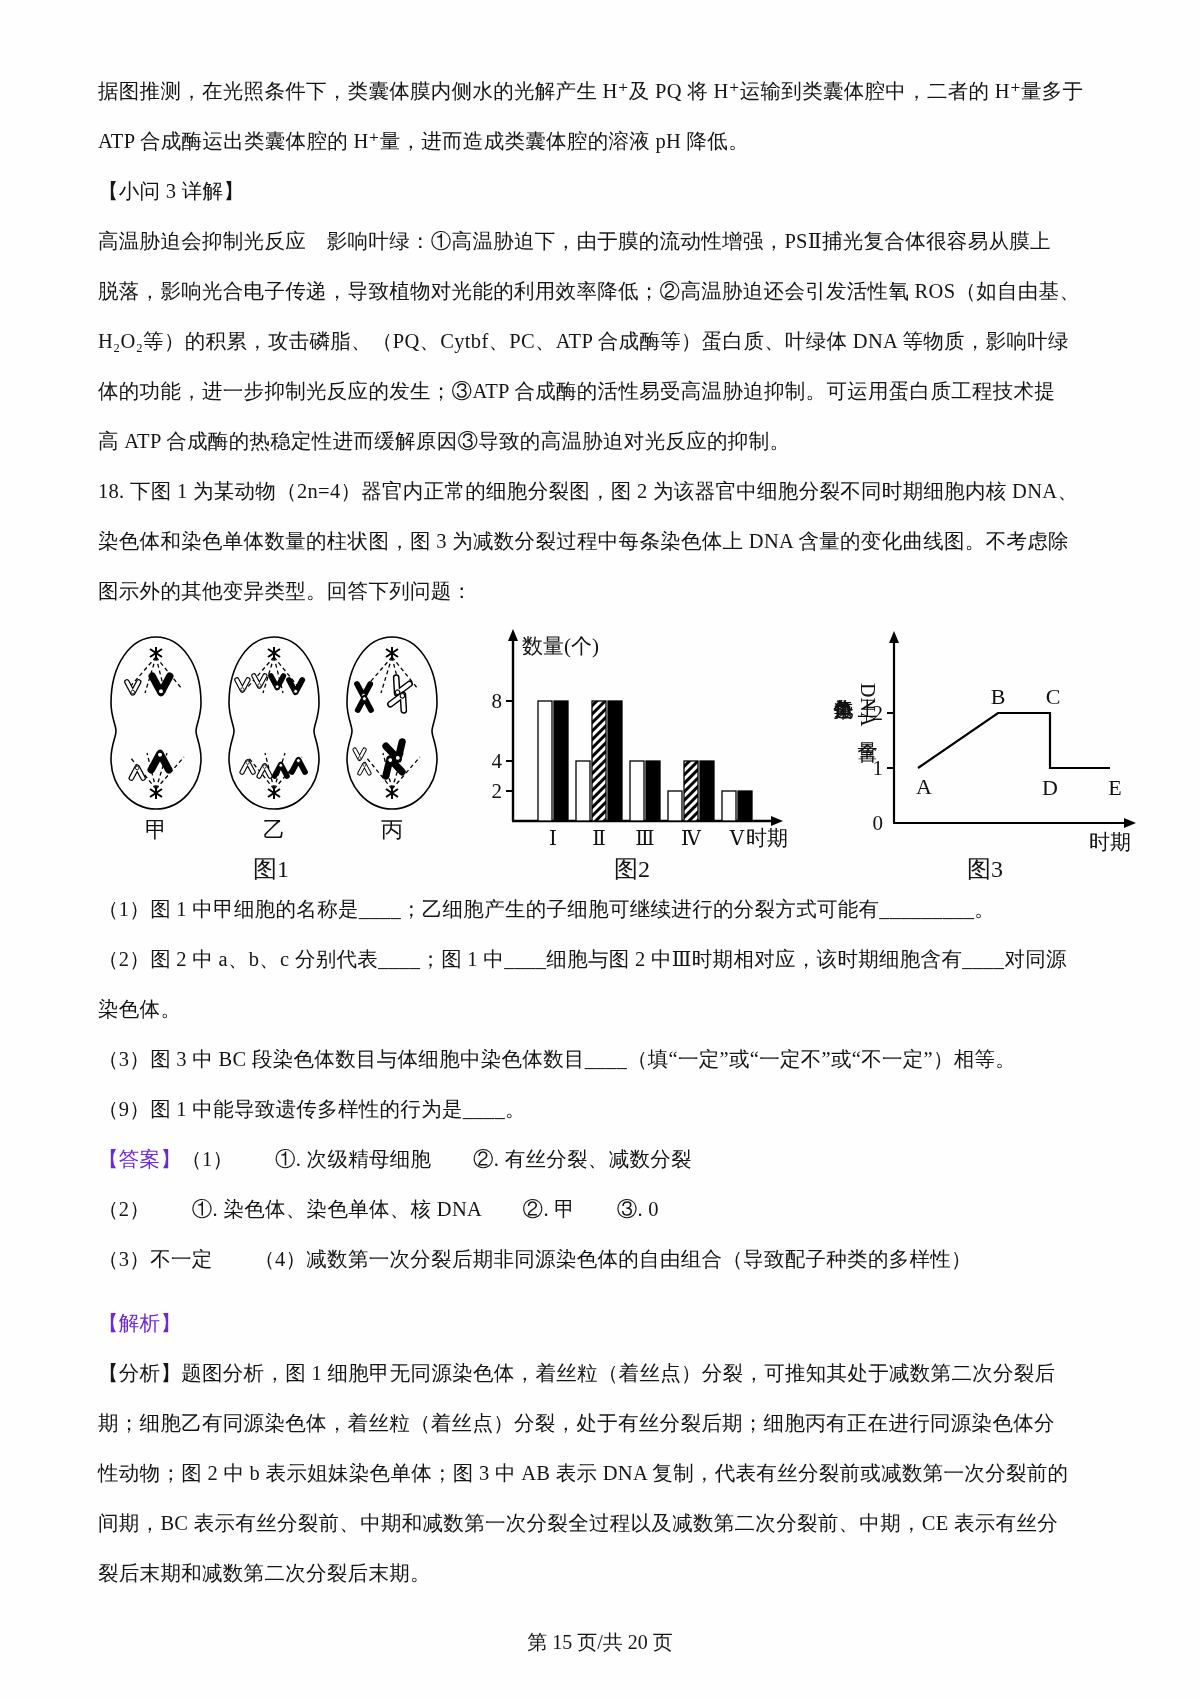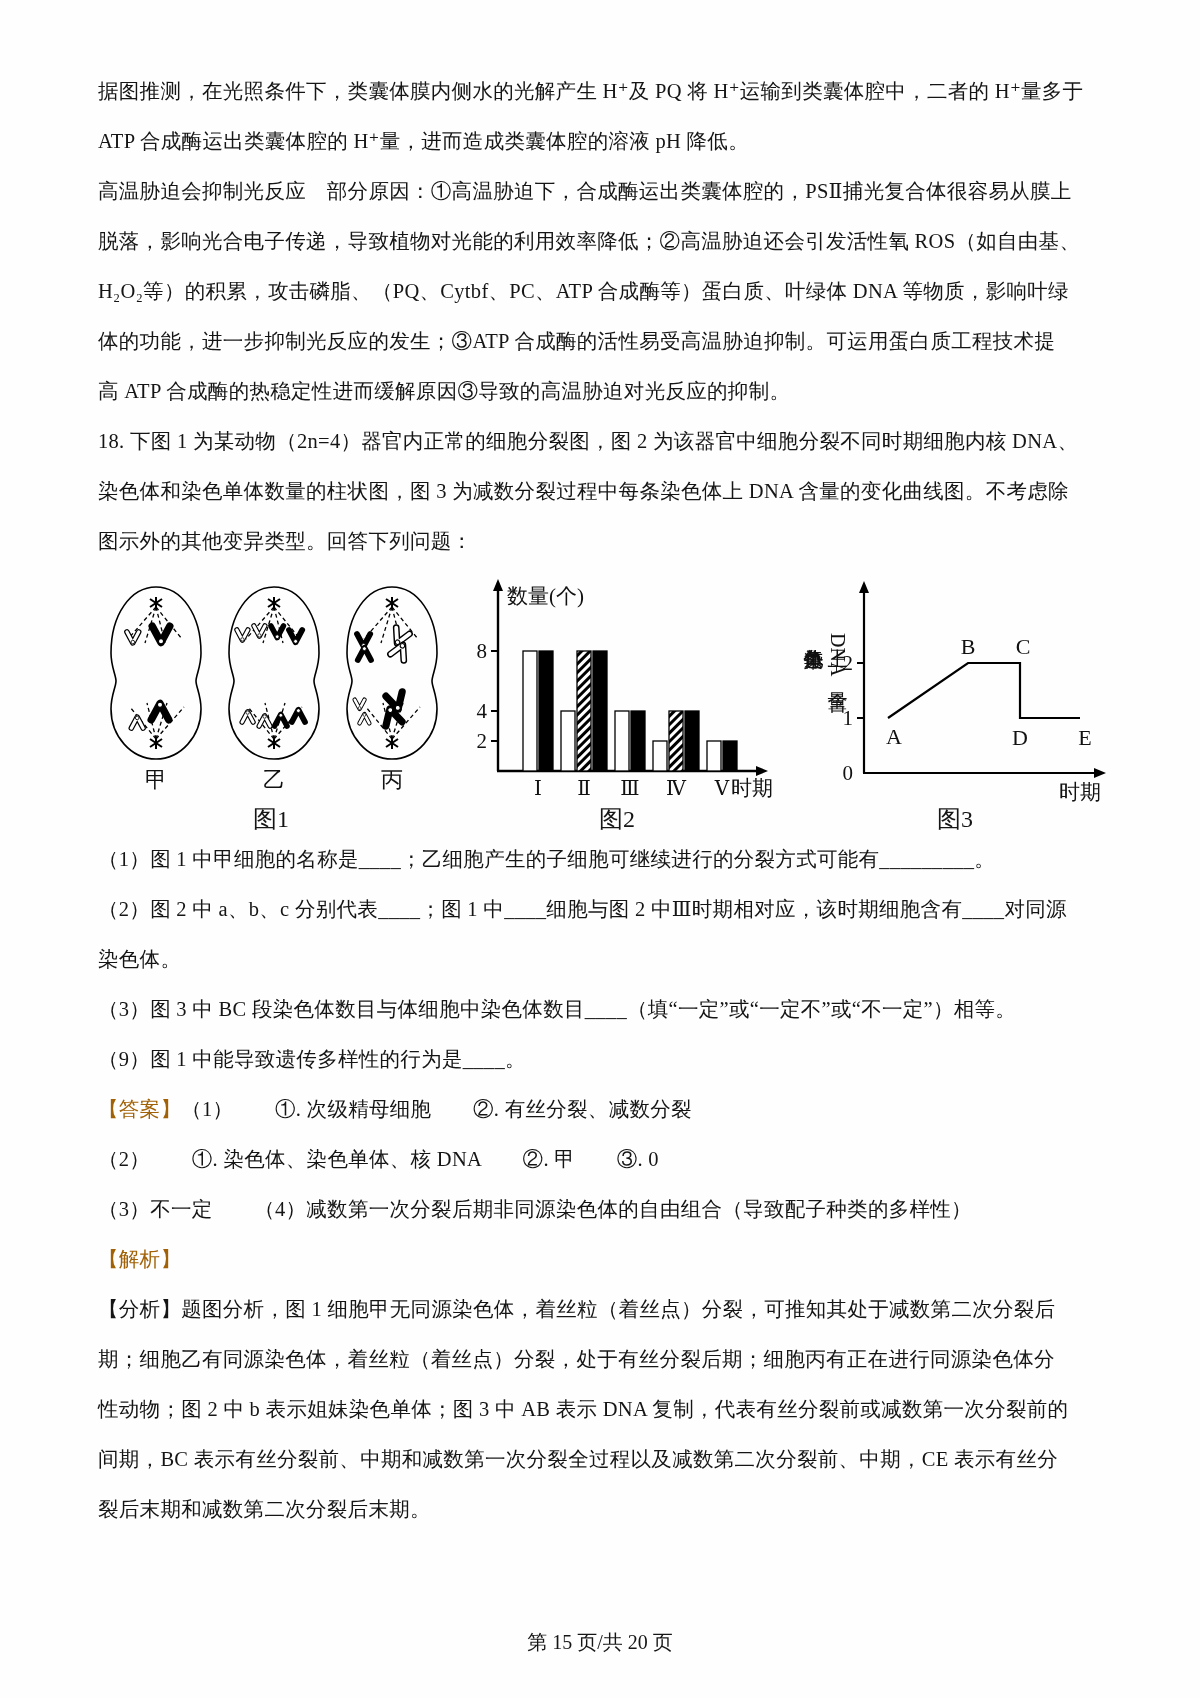--- a/index.html
+++ b/index.html
@@ -4,30 +4,30 @@
 <style>
   html,body{margin:0;padding:0;background:#888;}
   .page{
     position:relative;
     width:1200px;height:1698px;
     margin:0 auto;
     background:#fffefe;
     font-family:"Liberation Serif","DejaVu Serif",serif;
     color:#151515;
     box-sizing:border-box;
-    padding:66px 80px 0 98px;
+    padding:66px 50px 0 98px;
     overflow:hidden;
   }
   .tline{
     font-size:20.5px;
     line-height:50px;
     white-space:nowrap;
     letter-spacing:0.3px;
   }
-  .blue{color:#a16207;}
+  .blue{color:#6d28d9;margin-top:14px;}
   .figure-row{
     display:flex;
     justify-content:space-between;
     align-items:flex-end;
     margin:8px 0 2px 0;
     height:258px;
   }
   .figblock{display:flex;flex-direction:column;align-items:center;}
   .figcaption{
     font-size:24px;
@@ -45,22 +45,23 @@
   .vlabel{writing-mode:vertical-rl;text-orientation:mixed;}
 </style>
 </head>
 <body>
 
 <div class="page">
 
   <div class="tline">据图推测，在光照条件下，类囊体膜内侧水的光解产生 H⁺及 PQ 将 H⁺运输到类囊体腔中，二者的 H⁺量多于</div>
   <div class="tline">ATP 合成酶运出类囊体腔的 H⁺量，进而造成类囊体腔的溶液 pH 降低。</div>
 
-
-  <div class="tline">高温胁迫会抑制光反应　部分原因：①高温胁迫下，合成酶运出类囊体腔的，PSⅡ捕光复合体很容易从膜上</div>
+  <div class="tline">【小问 3 详解】</div>
+
+  <div class="tline">高温胁迫会抑制光反应　影响叶绿：①高温胁迫下，由于膜的流动性增强，PSⅡ捕光复合体很容易从膜上</div>
   <div class="tline">脱落，影响光合电子传递，导致植物对光能的利用效率降低；②高温胁迫还会引发活性氧 ROS（如自由基、</div>
   <div class="tline">H₂O₂等）的积累，攻击磷脂、（PQ、Cytbf、PC、ATP 合成酶等）蛋白质、叶绿体 DNA 等物质，影响叶绿</div>
   <div class="tline">体的功能，进一步抑制光反应的发生；③ATP 合成酶的活性易受高温胁迫抑制。可运用蛋白质工程技术提</div>
   <div class="tline">高 ATP 合成酶的热稳定性进而缓解原因③导致的高温胁迫对光反应的抑制。</div>
 
   <div class="tline">18. 下图 1 为某动物（2n=4）器官内正常的细胞分裂图，图 2 为该器官中细胞分裂不同时期细胞内核 DNA、</div>
   <div class="tline">染色体和染色单体数量的柱状图，图 3 为减数分裂过程中每条染色体上 DNA 含量的变化曲线图。不考虑除</div>
   <div class="tline">图示外的其他变异类型。回答下列问题：</div>
 
   <div class="figure-row">

